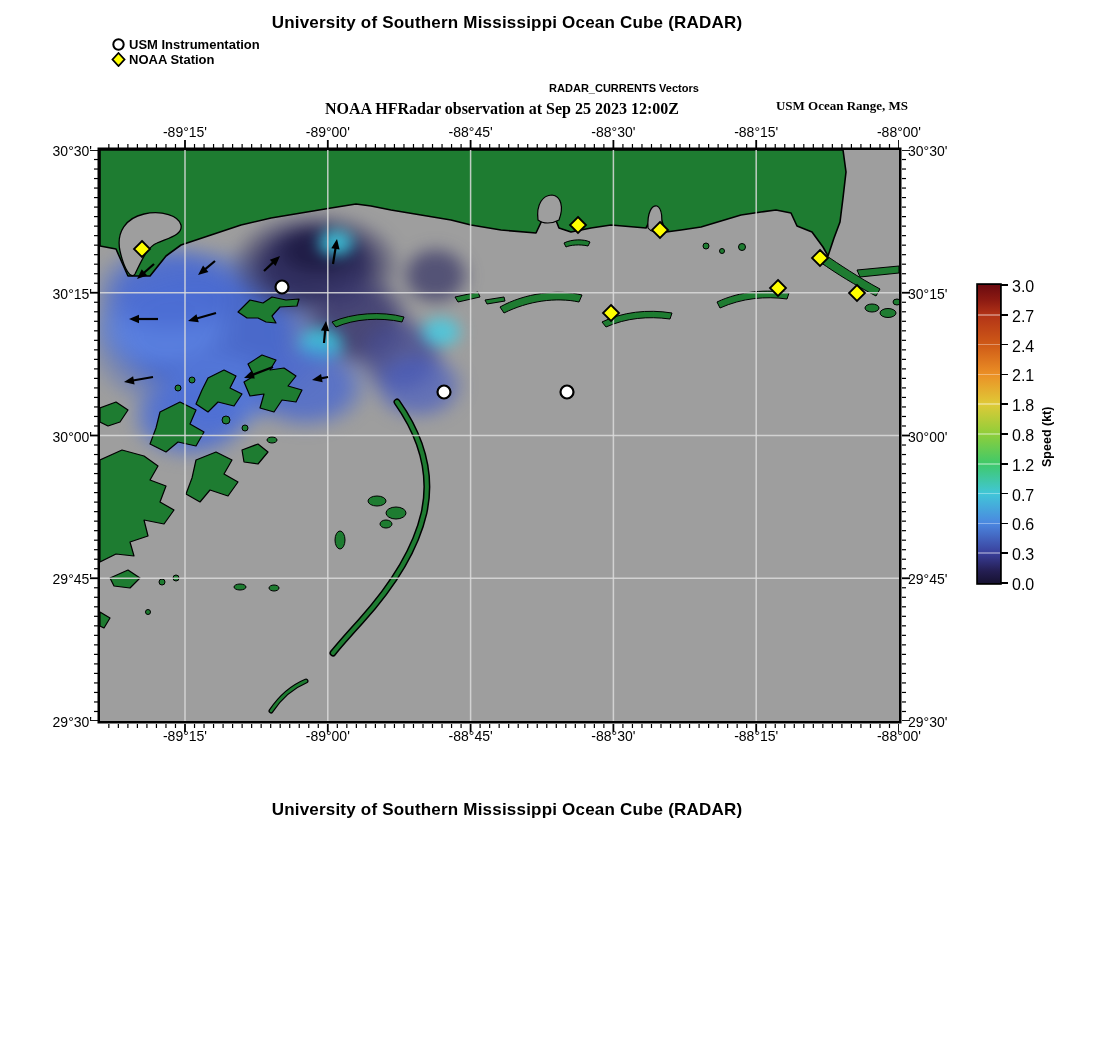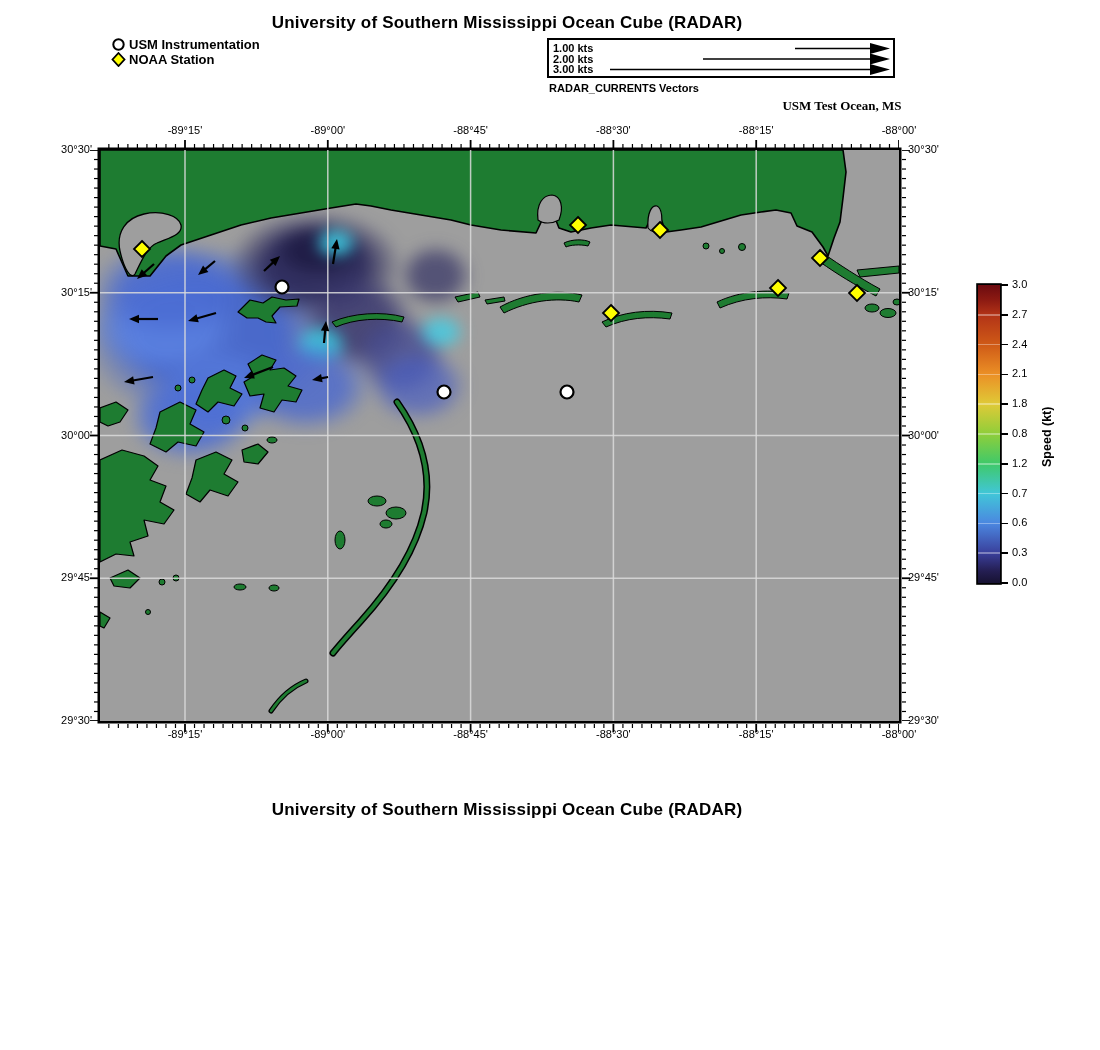--- a/index.html
+++ b/index.html
@@ -15,31 +15,31 @@
   .vecbox{position:absolute;left:547px;top:38px;width:348px;height:40px;border:2.5px solid #000;
           box-sizing:border-box;background:#fff;}
   .vecbox .lbl{position:absolute;left:4px;font-size:11px;font-weight:bold;line-height:10.5px;white-space:nowrap;}
   .veccaption{position:absolute;left:544px;top:82px;width:160px;text-align:center;
               font-size:11px;font-weight:bold;}
   .map{position:absolute;left:100px;top:150px;width:799px;height:571px;background:#9e9e9e;
        box-shadow:0 0 0 2.5px #000;overflow:hidden;}
   .map > *{position:absolute;left:0;top:0;}
   .field{width:799px;height:571px;filter:blur(7px);}
   .blob{position:absolute;border-radius:50%;}
-  .ticklbl{position:absolute;font-size:11px;white-space:nowrap;}
+  .ticklbl{position:absolute;font-size:14px;white-space:nowrap;}
   .lat-left{text-align:right;}
   .cbar{position:absolute;left:978px;top:285px;width:22px;height:298px;
         box-shadow:0 0 0 1.8px #000;
         background:linear-gradient(to bottom,
           #6b0b10 0%, #8c1a12 5%, #b23317 10%, #cf5a17 20%, #eb9026 30%,
           #dfca37 40%, #8fce3a 50%, #3fc96a 60%, #41c6d8 70%, #4b87e0 80%,
           #3a3f9b 90%, #241e52 96%, #171232 100%);}
   .cbar-sep{position:absolute;left:978px;width:22px;height:1.5px;background:rgba(255,255,255,0.35);}
   .cbar-dash{position:absolute;left:1001px;width:7px;height:1.6px;background:#000;}
-  .cbar-lbl{position:absolute;left:1012px;font-size:11px;}
+  .cbar-lbl{position:absolute;left:1012px;font-size:16px;}
   .cbar-title{position:absolute;left:1040px;top:372px;height:130px;font-size:12.5px;font-weight:bold;
               writing-mode:vertical-rl;transform:rotate(180deg);text-align:center;}
   svg{display:block;}
 </style>
 </head>
 <body>
 
 <div class="canvas">
 
   <div class="t-center title" style="left:107px;top:13px;width:800px;">University of Southern Mississippi Ocean Cube (RADAR)</div>
@@ -52,36 +52,24 @@
       <span>USM Instrumentation</span>
     </div>
     <div class="row">
       <svg width="15" height="15">
         <polygon points="7.5,1 13.5,7.5 7.5,14 1.5,7.5" fill="#ffff00" stroke="#000" stroke-width="1.8"></polygon>
       </svg>
       <span>NOAA Station</span>
     </div>
   </div>
 
-  <div class="vecbox">
-    <div class="lbl" style="top:3px;">1.00 kts</div>
-    <div class="lbl" style="top:13.5px;">2.00 kts</div>
-    <div class="lbl" style="top:24px;">3.00 kts</div>
-    <svg id="vecarrows" width="343" height="35">
-        <line x1="246" y1="8.5" x2="322" y2="8.5" stroke="#000" stroke-width="1.6"></line>
-        <polygon points="341,8.5 321,14 321,3" fill="#000"></polygon>
-        <line x1="154" y1="19" x2="322" y2="19" stroke="#000" stroke-width="1.6"></line>
-        <polygon points="341,19 321,24.5 321,13.5" fill="#000"></polygon>
-        <line x1="61" y1="29.5" x2="322" y2="29.5" stroke="#000" stroke-width="1.6"></line>
-        <polygon points="341,29.5 321,35 321,24" fill="#000"></polygon>
-      </svg>
-  </div>
   <div class="veccaption">RADAR_CURRENTS Vectors</div>
 
-  <div class="rangelabel" style="left:772px;top:98px;width:140px;text-align:center;">USM Test Ocean, MS</div>
+  <div class="t-center subtitle" style="left:102px;top:100px;width:800px;">NOAA HFRadar observation at Sep 25 2023 12:00Z</div>
+  <div class="rangelabel" style="left:772px;top:98px;width:140px;text-align:center;">USM Ocean Range, MS</div>
 
   <div class="map">
     <div class="field" id="field">
         <div class="blob" style="left: -20px; top: 95px; width: 260px; height: 180px; opacity: 0.95; background: radial-gradient(closest-side, rgb(69, 102, 204) 0%, rgb(69, 102, 204) 55%, transparent 100%);"></div>
         <div class="blob" style="left: -10px; top: 129.5px; width: 150px; height: 95px; opacity: 0.85; background: radial-gradient(closest-side, rgb(91, 130, 226) 0%, rgb(91, 130, 226) 55%, transparent 100%);"></div>
         <div class="blob" style="left: 55px; top: 192.5px; width: 130px; height: 95px; opacity: 0.85; background: radial-gradient(closest-side, rgb(84, 120, 218) 0%, rgb(84, 120, 218) 55%, transparent 100%);"></div>
         <div class="blob" style="left: -10px; top: 90px; width: 160px; height: 100px; opacity: 0.85; background: radial-gradient(closest-side, rgb(74, 107, 210) 0%, rgb(74, 107, 210) 55%, transparent 100%);"></div>
         <div class="blob" style="left: 127.5px; top: 60px; width: 175px; height: 110px; opacity: 0.95; background: radial-gradient(closest-side, rgb(44, 42, 92) 0%, rgb(44, 42, 92) 55%, transparent 100%);"></div>
         <div class="blob" style="left: 170.5px; top: 72.5px; width: 95px; height: 55px; opacity: 0.9; background: radial-gradient(closest-side, rgb(30, 27, 68) 0%, rgb(30, 27, 68) 55%, transparent 100%);"></div>
         <div class="blob" style="left: 200.5px; top: 122px; width: 115px; height: 100px; opacity: 0.85; background: radial-gradient(closest-side, rgb(58, 56, 111) 0%, rgb(58, 56, 111) 55%, transparent 100%);"></div>

